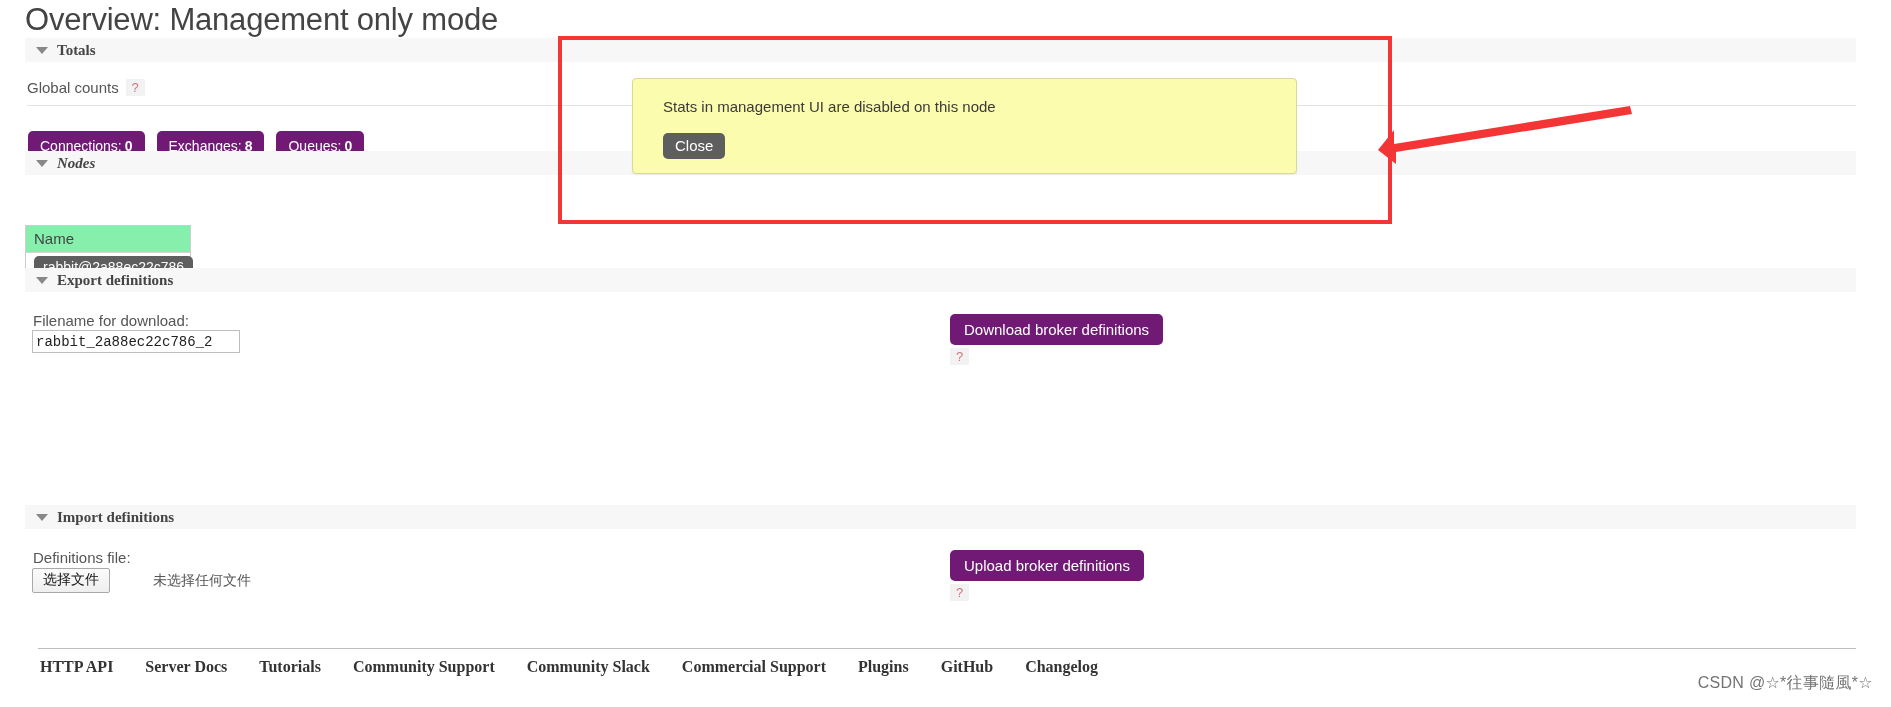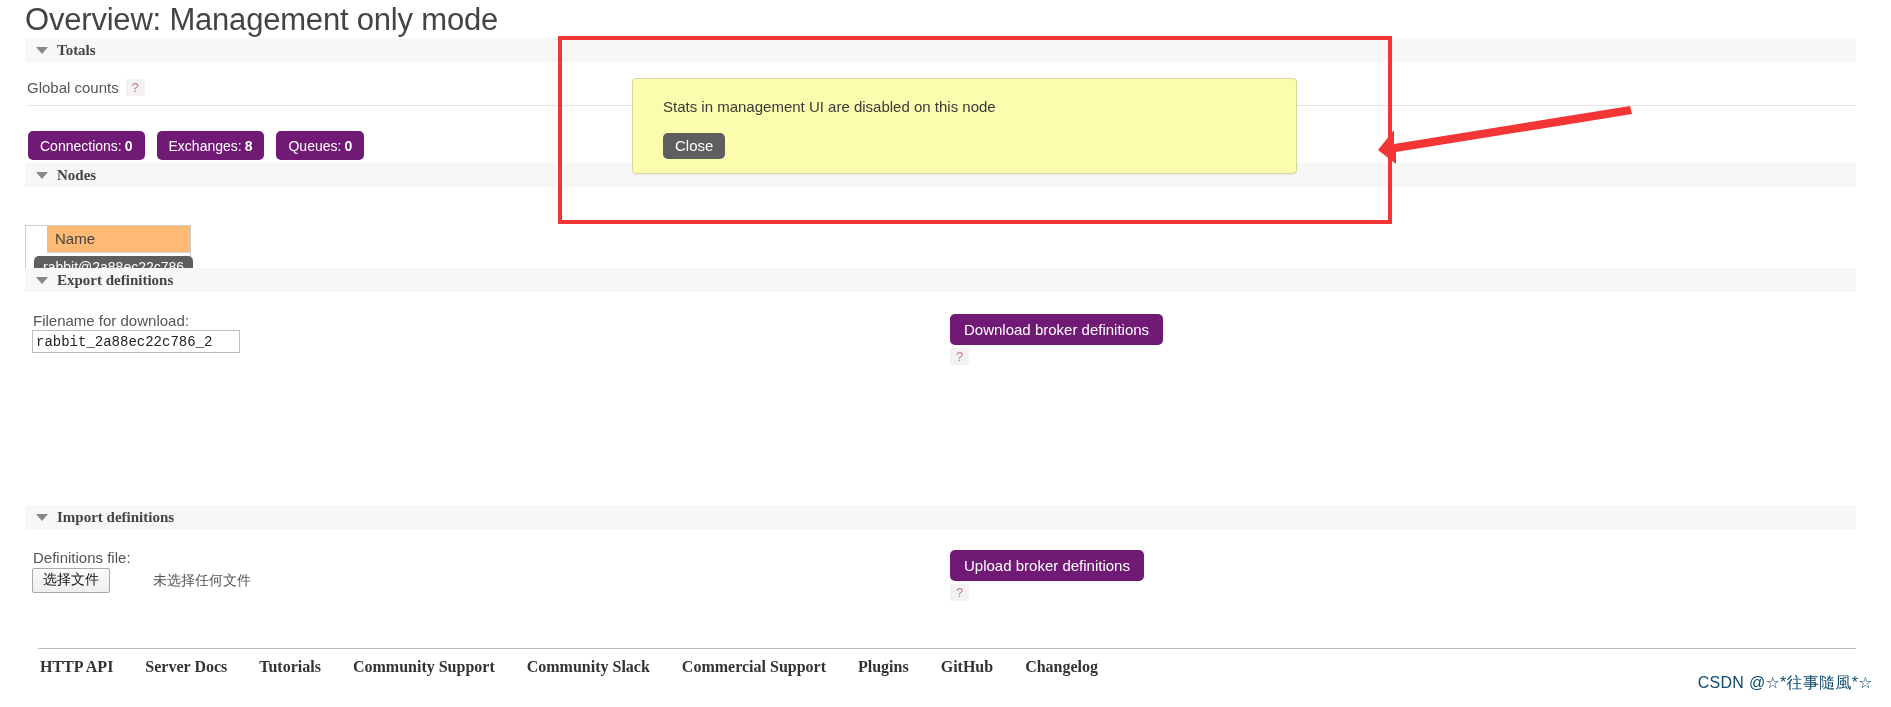--- a/index.html
+++ b/index.html
@@ -125,22 +125,21 @@
     border: 1px solid #ccc;
     border-bottom: 1px solid #bbb;
     box-sizing: border-box;
     background: #fff;
   }
   .nodes-head {
     font-size: 15px;
     color: #444;
     padding: 4px 8px 5px 8px;
     border-bottom: 1px solid #d4d4d4;
-    background: #fdba74;
-    margin-left: 21px;
+    background: #86efac;
   }
   .nodes-body {
     padding: 3px 6px 4px 8px;
   }
   .node-chip {
     display: inline-block;
     background: #5e5e5e;
     color: #fff;
     font-size: 14px;
     border-radius: 5px;
@@ -282,21 +281,21 @@
     height: 90px;
     pointer-events: none;
   }
 
   
   .watermark {
     position: absolute;
     right: 18px;
     top: 673px;
     font-size: 16px;
-    color: #0c4a6e;
+    color: #737373;
     white-space: nowrap;
     letter-spacing: 0.3px;
   }
 </style>
 </head>
 <body>
 
 <div class="page-title">Overview: Management only mode</div>
 
 <div class="section-bar" style="top:38px;">
@@ -318,21 +317,21 @@
   <button class="pill">
     <span>Exchanges:</span>
       <b>8</b>
   </button>
   <button class="pill">
     <span>Queues:</span>
       <b>0</b>
   </button>
 </div>
 
-<div class="section-bar" style="top:163px;">
+<div class="section-bar" style="top:151px;font-style:italic;">
   <span class="caret"></span>
   <span class="sec-label">Nodes</span>
 </div>
 
 <div class="nodes-table">
   <div class="nodes-head">Name</div>
   <div class="nodes-body">
     <span class="node-chip">rabbit@2a88ec22c786</span>
   </div>
 </div>

